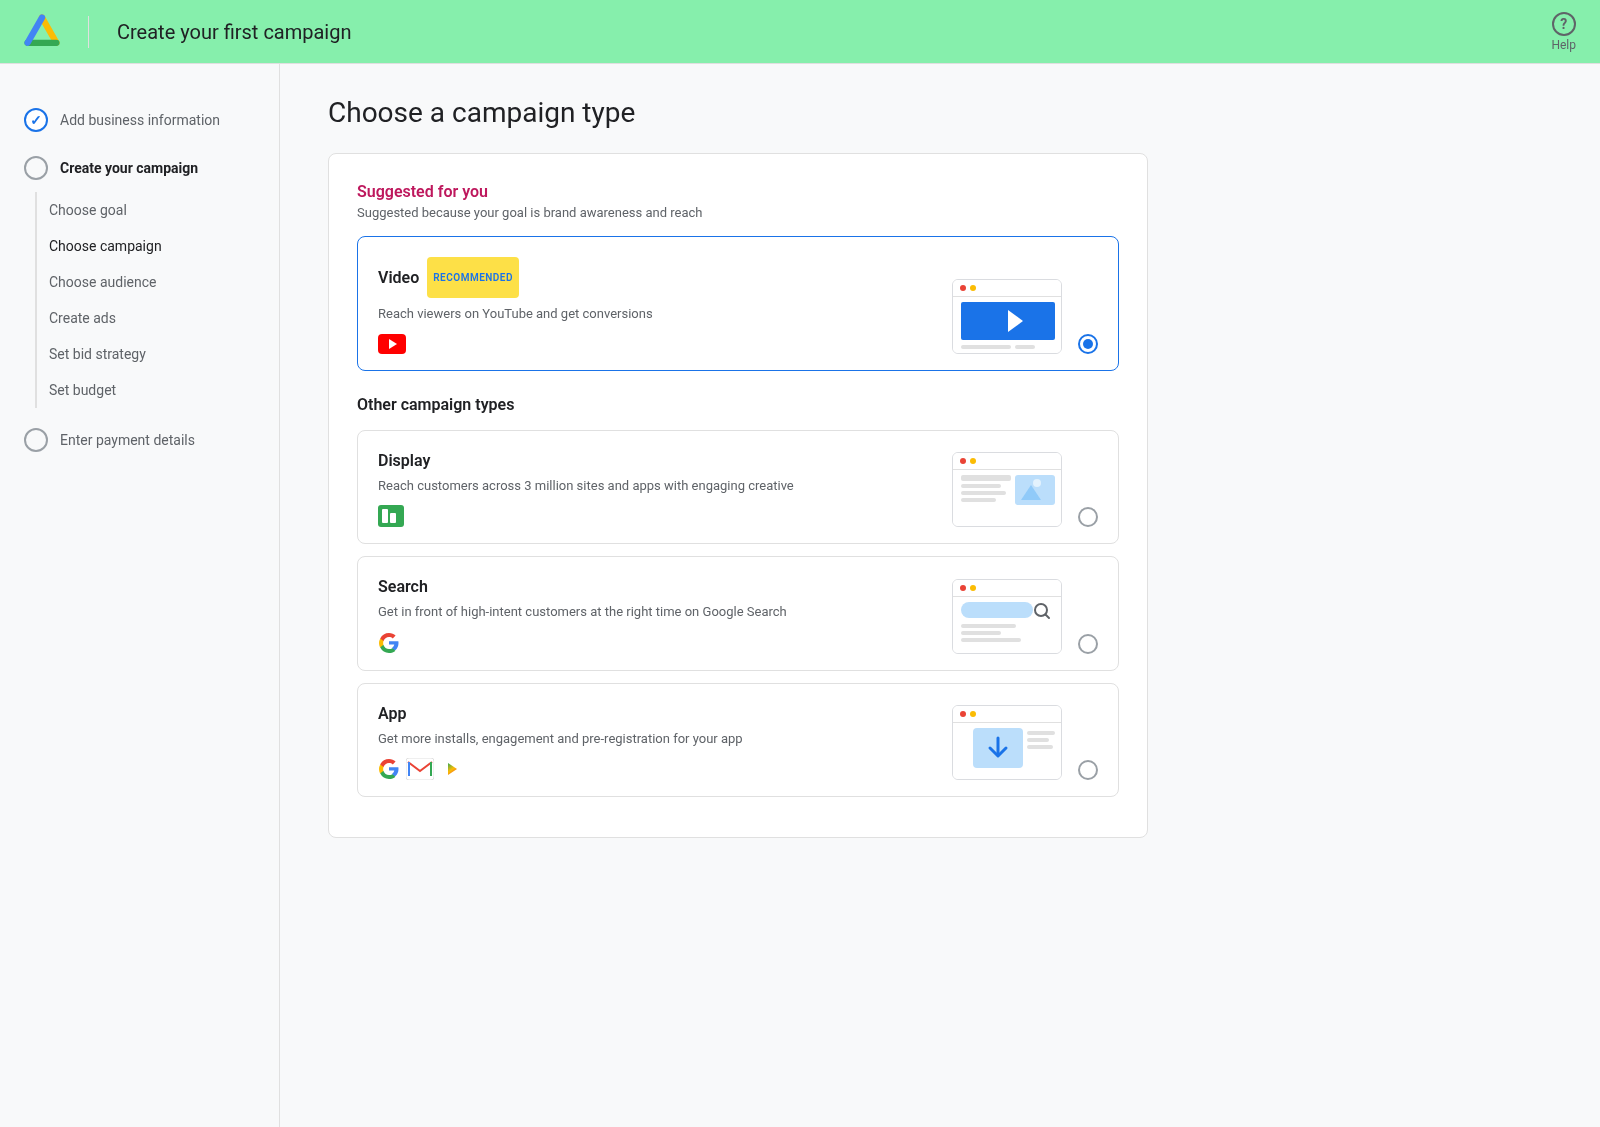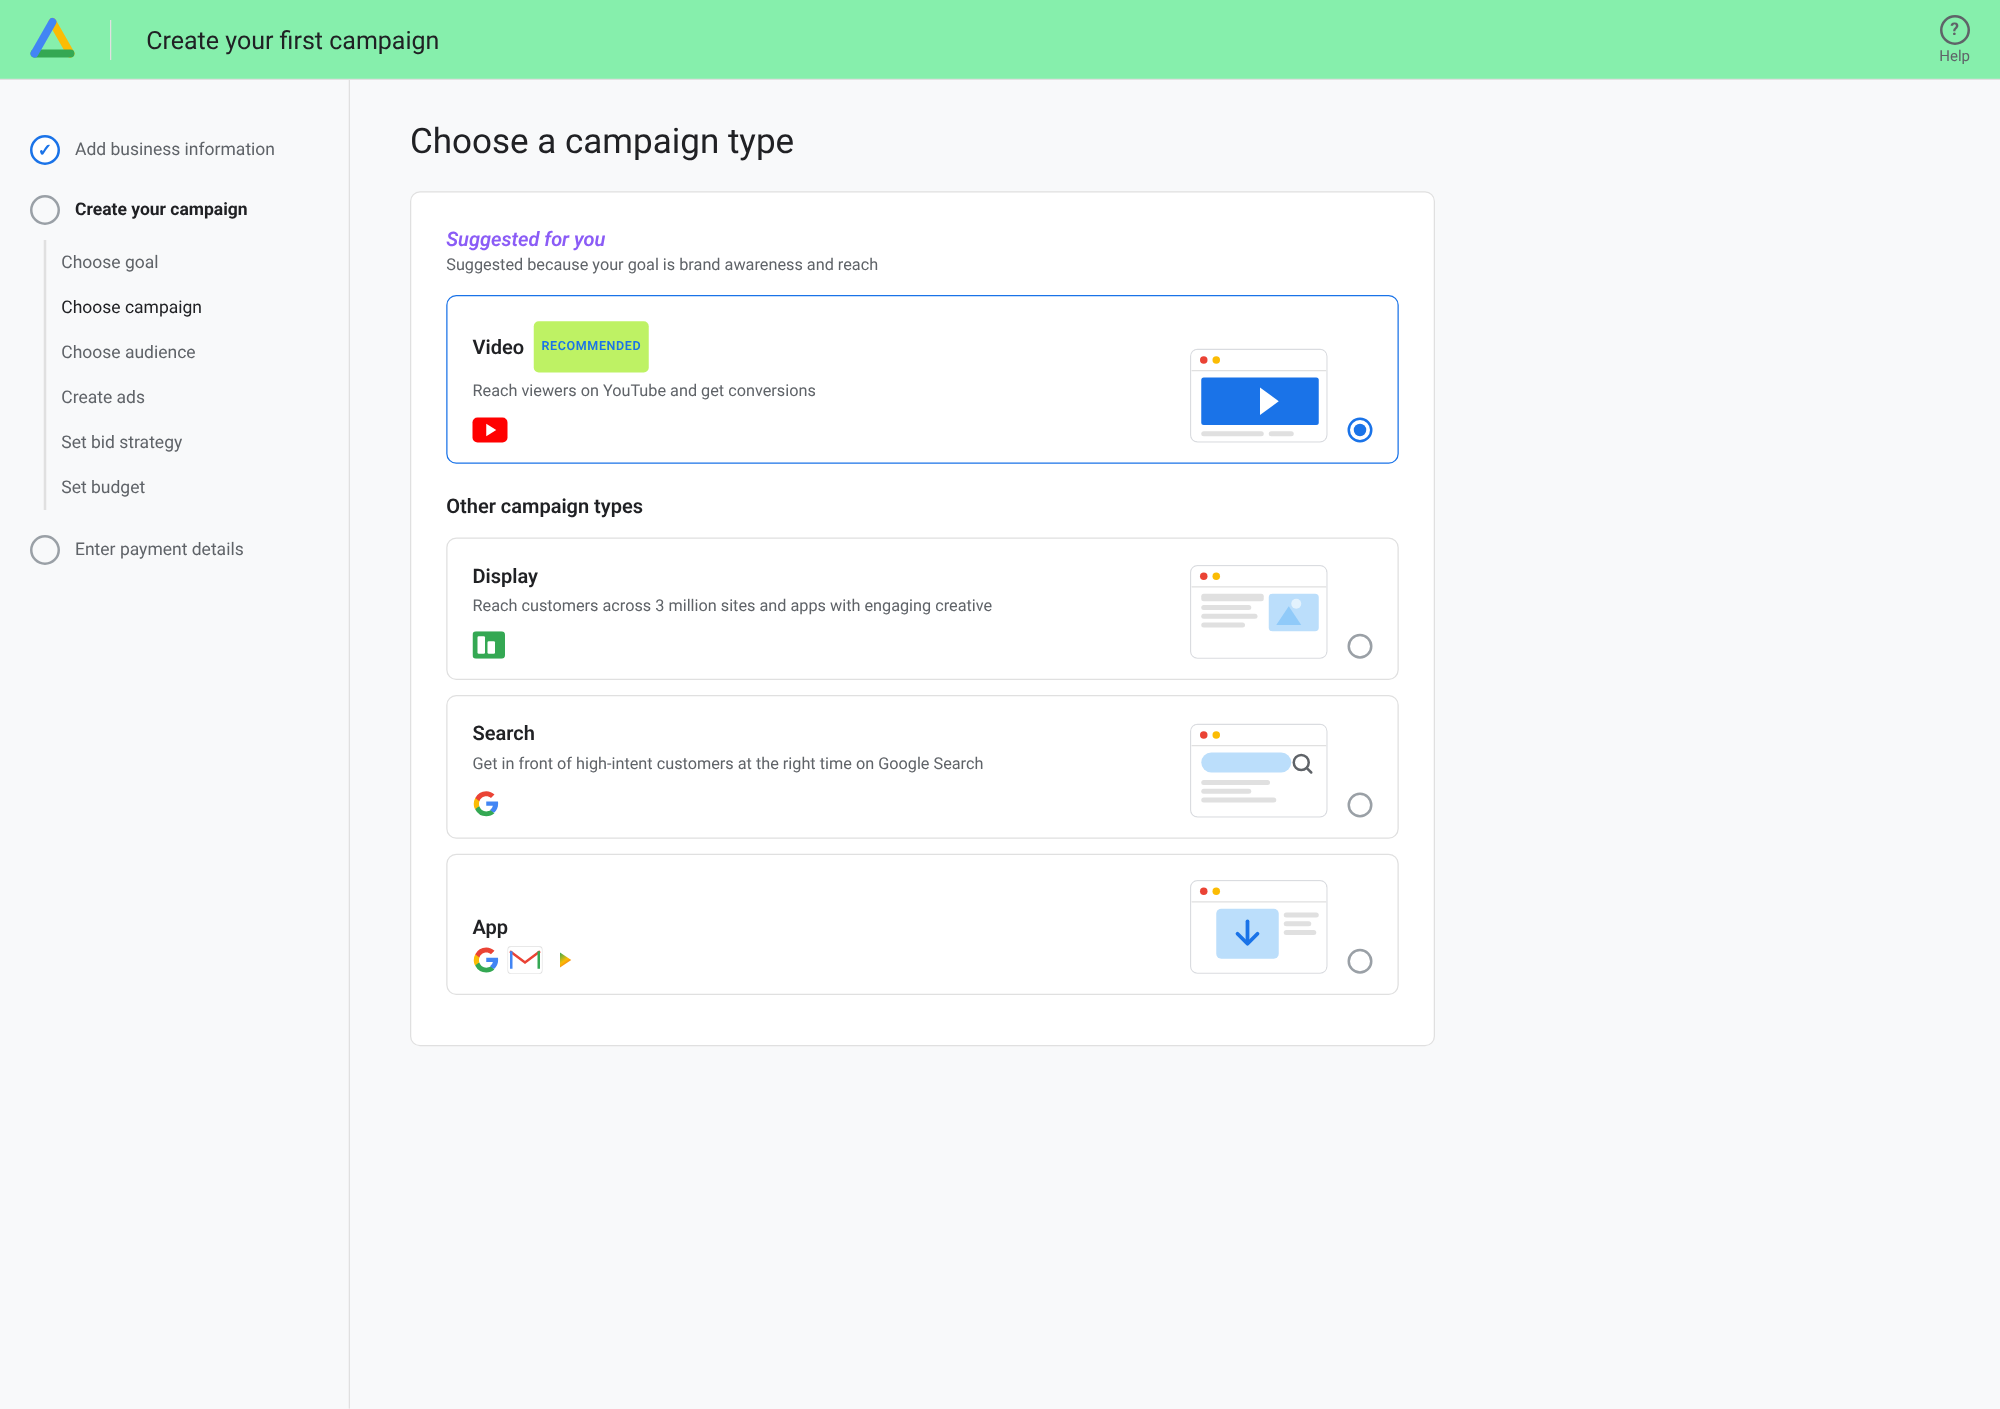--- a/index.html
+++ b/index.html
@@ -149,23 +149,22 @@
       background: #fff;
       border-radius: 8px;
       border: 1px solid #e0e0e0;
       padding: 28px;
       max-width: 820px;
     }
 
     .section-title {
       font-size: 16px;
       font-weight: 600;
-      color: #8b5cf6;
+      color: #be185d;
       margin-bottom: 4px;
-      font-style: italic;
     }
     .section-subtitle {
       font-size: 13px;
       color: #5f6368;
       margin-bottom: 16px;
     }
 
     
     .campaign-card {
       display: flex;
@@ -189,21 +188,21 @@
       align-items: center;
       gap: 8px;
       margin-bottom: 6px;
     }
     .campaign-name {
       font-size: 16px;
       font-weight: 600;
       color: #202124;
     }
     .recommended-badge {
-      background: #bef264;
+      background: #fde047;
       color: #1a73e8;
       font-size: 10px;
       font-weight: 600;
       letter-spacing: 0.5px;
       padding: 15px 6px;
       border-radius: 4px;
       text-transform: uppercase;
     }
     .campaign-desc {
       font-size: 13px;
@@ -462,20 +461,21 @@
           </svg>
         </div>
         <div class="radio-btn"></div>
       </div>
 
       <div class="campaign-card">
         <div class="campaign-card-content">
           <div class="campaign-card-title">
             <span class="campaign-name">App</span>
           </div>
+          <div class="campaign-desc">Get more installs, engagement and pre-registration for your app</div>
           <div class="app-icons-row campaign-icons">
 
             <svg width="22" height="22" viewBox="0 0 22 22" xmlns="http://www.w3.org/2000/svg">
               <circle cx="11" cy="11" r="11" fill="white"></circle>
               <path d="M20.5 11c0-.6-.05-1.2-.15-1.75H11v3.3h5.3a4.5 4.5 0 01-1.96 2.97v2.46h3.17C19.32 16.5 20.5 14 20.5 11z" fill="#4285f4"></path>
               <path d="M11 21c2.65 0 4.88-.88 6.51-2.37l-3.17-2.46c-.88.59-2 .94-3.34.94-2.57 0-4.75-1.73-5.52-4.06H2.22v2.54A9.99 9.99 0 0011 21z" fill="#34a853"></path>
               <path d="M5.48 13.05A6.01 6.01 0 015.16 11c0-.71.12-1.4.32-2.05V6.41H2.22A9.99 9.99 0 001 11c0 1.61.38 3.13 1.05 4.47l3.17-2.46.26.04z" fill="#fbbc04"></path>
               <path d="M11 4.94c1.45 0 2.75.5 3.77 1.47l2.82-2.82C15.88 2.04 13.65 1 11 1A9.99 9.99 0 002.22 6.41l3.26 2.54C6.25 6.67 8.43 4.94 11 4.94z" fill="#ea4335"></path>
             </svg>
 

